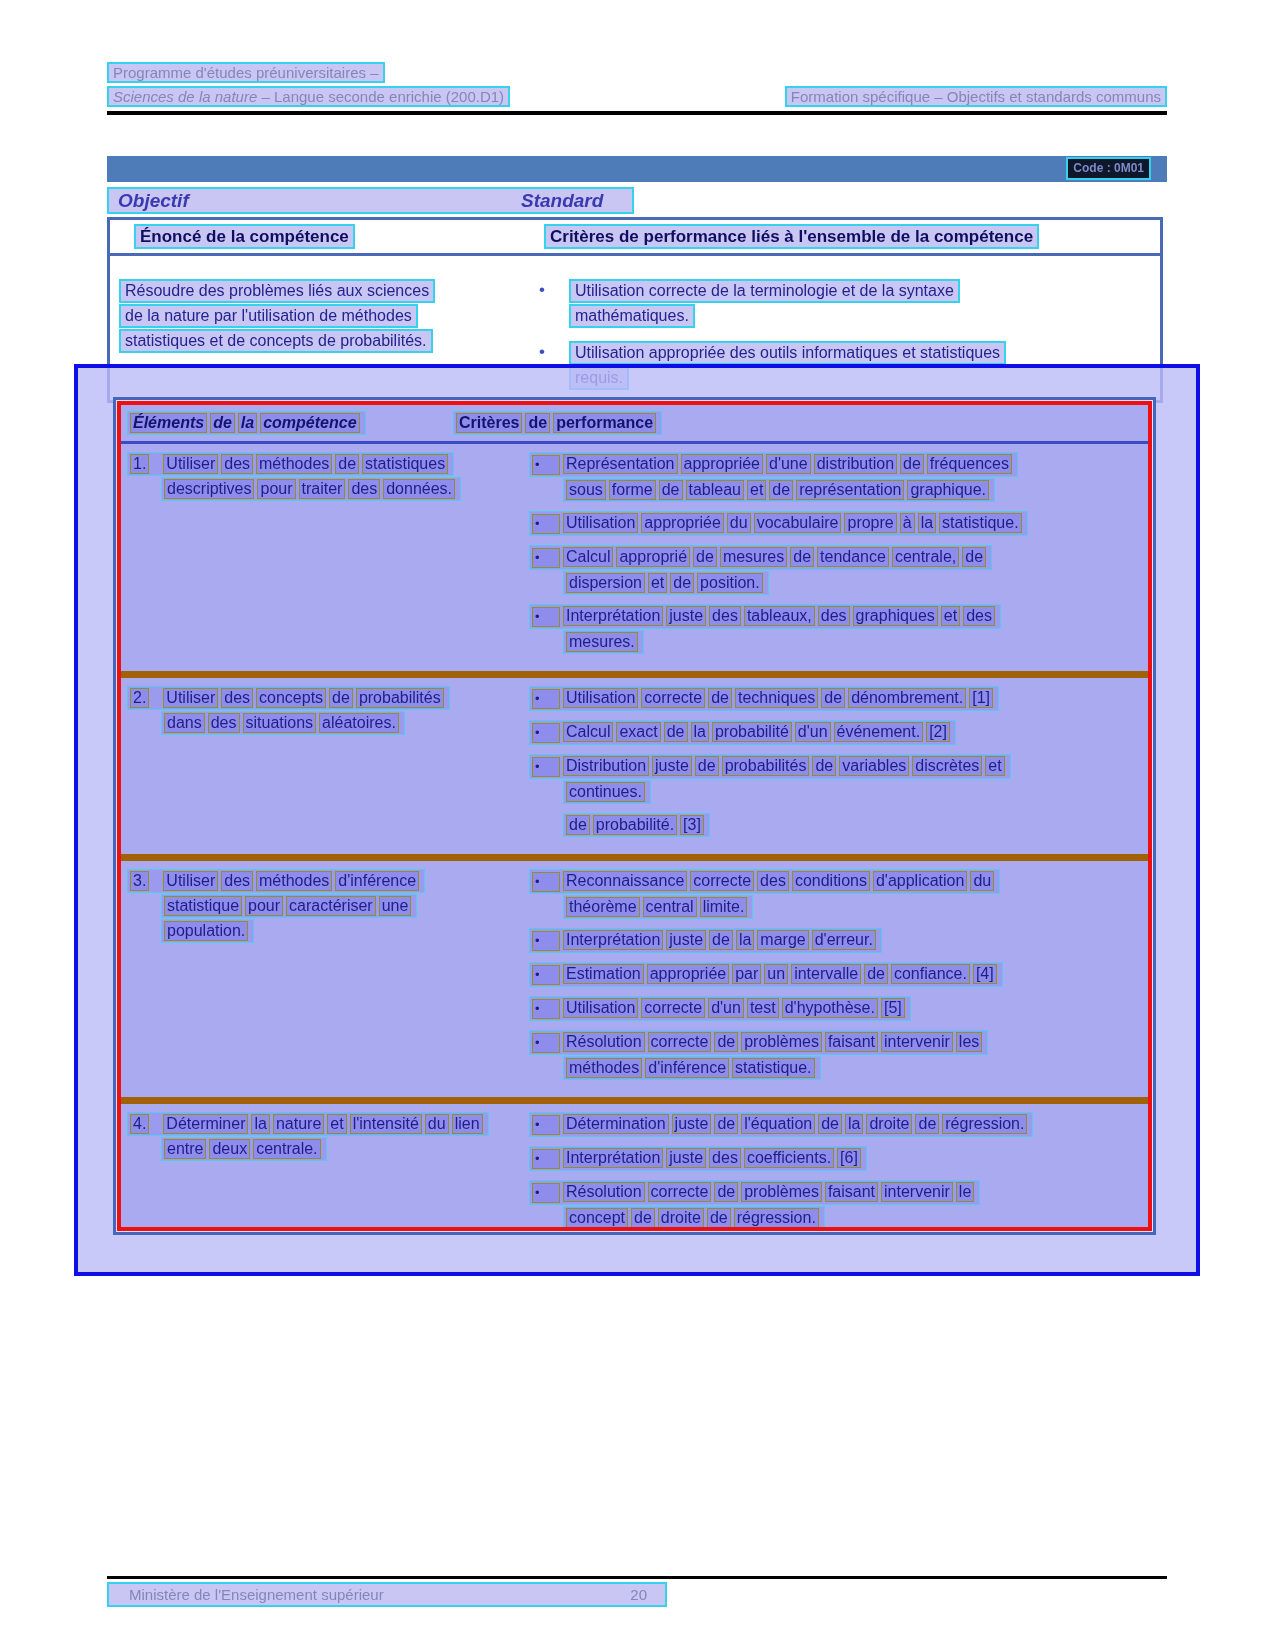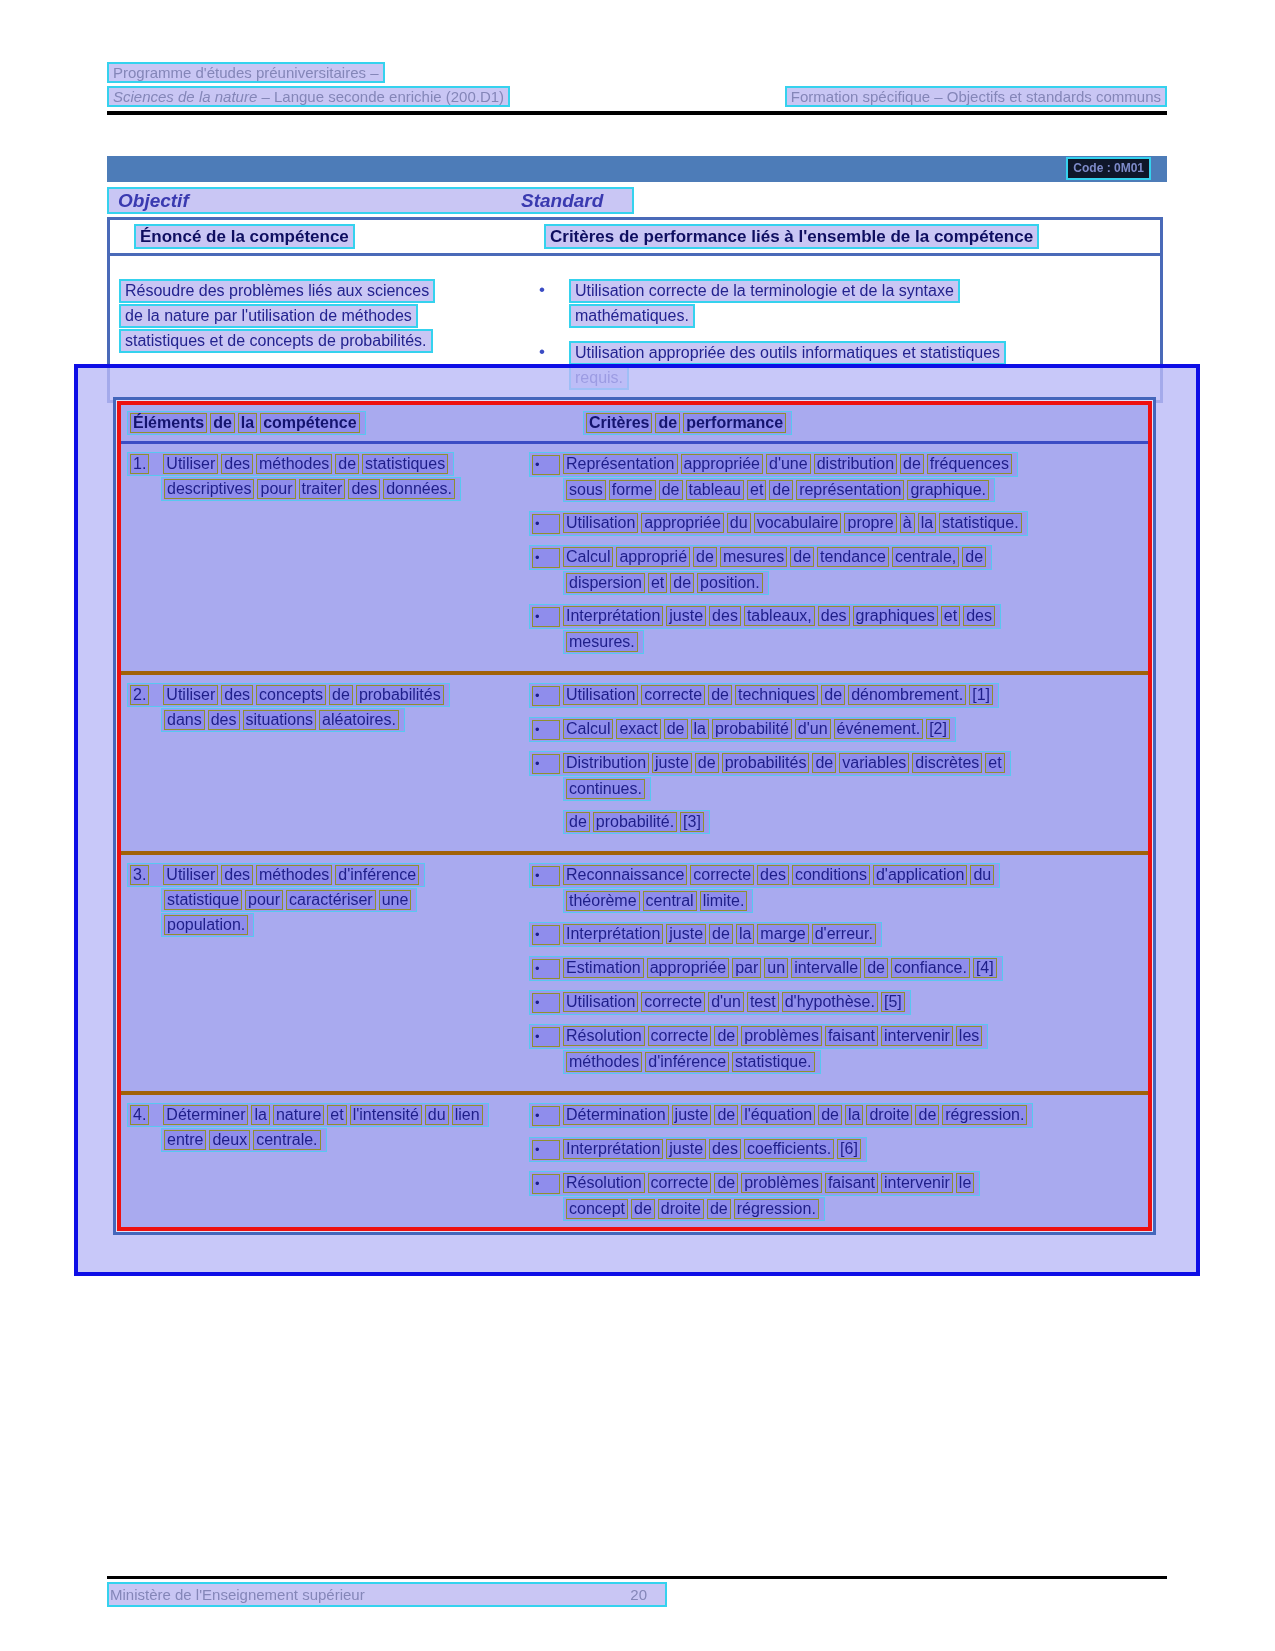--- a/index.html
+++ b/index.html
@@ -45,41 +45,41 @@
   
   .overlay{position:absolute;left:74px;top:364px;width:1126px;height:912px;
            border:4px solid #0e0ee6;background:rgba(186,186,248,0.8);box-sizing:border-box;z-index:5;}
 
   
   .table2{position:absolute;left:35px;top:29px;width:1043px;height:838px;
           border:3px solid #4466bb;background:#dee0f8;box-sizing:border-box;}
   .redbox{position:absolute;left:1px;top:1px;right:1px;bottom:1px;
           border:4px solid #ee1010;background:rgba(96,96,226,0.42);overflow:hidden;}
   .t2h{display:flex;align-items:center;border-bottom:3px solid #3b4cc4;padding:6px 0 5px 6px;}
-  .t2h .c1{width:456px;} .t2h .c2{flex:1;}
-  .t2row{display:flex;border-bottom:4px solid #a16207;padding:8px 0 8px 0;}
+  .t2h .c1{width:326px;font-style:italic;} .t2h .c2{flex:1;}
+  .t2row{display:flex;border-bottom:7px solid #a16207;padding:8px 0 8px 0;}
   .t2row.last{border-bottom:none;}
   .t2left{width:402px;padding-left:6px;}
   .t2right{flex:1;}
   .t2line{display:table;border:1px solid #58c8f0;background:rgba(137,135,238,0.45);
           padding:1px 2px;margin-bottom:1px;}
   .t2line.cont{margin-left:34px;}
   .para{margin-bottom:9px;}
   .w{display:inline-block;background:#8f8dec;border:1px solid #8f8f2e;color:#1e1e88;
      font-size:16px;line-height:18px;padding:0 2px;margin-right:3px;}
   .w.b{font-weight:bold;color:#14146e;}
   .w.bullet{min-width:22px;font-size:13px;line-height:18px;}
   .w.num{margin-right:14px;}
 
   
   #rule-bottom{top:1576px;height:3px;}
   .doc-footer-box{position:absolute;left:107px;top:1582px;width:560px;height:25px;
        background:#c9c6f4;border:2px solid #35d2ee;box-sizing:border-box;
        display:flex;justify-content:space-between;align-items:center;
-       padding:0 18px 0 1px;font-size:15px;color:#8486b8;}
+       padding:0 18px 0 20px;font-size:15px;color:#8486b8;}
 </style>
 </head>
 <body>
 
 <div class="page">
 
   <div class="doc-header">
     <div>
       <span class="hl">Programme d'études préuniversitaires –</span>
     </div>

